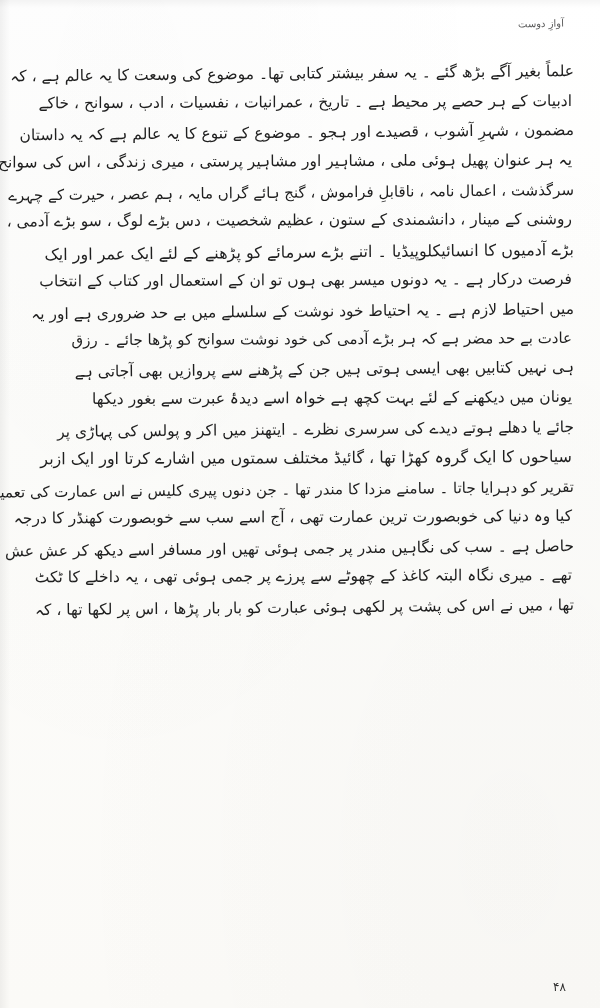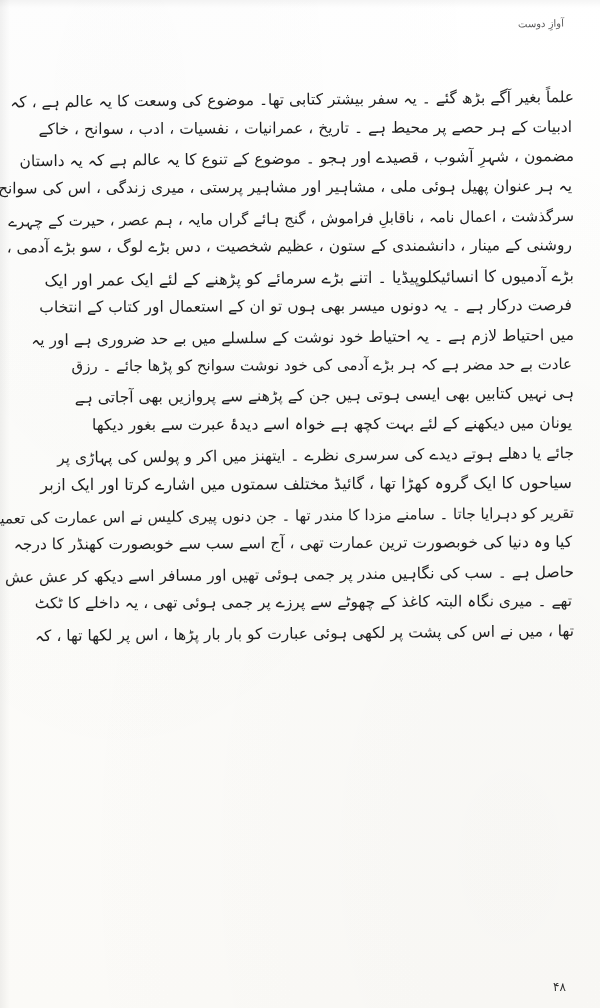--- a/index.html
+++ b/index.html
@@ -40,21 +40,20 @@
     letter-spacing: 0.2px;
     opacity: 0.85;
   }
   .body-text {
     position: absolute;
     top: 64px;
     right: 26px;
     left: 22px;
     direction: rtl;
     color: #222222;
-    margin-top: 26px;
   }
   .line {
     display: block;
     white-space: nowrap;
     font-size: 15.5px;
     line-height: 1.0;
     margin-bottom: 14.2px;
     color: #1f1f1f;
     transform-origin: right center;
   }

